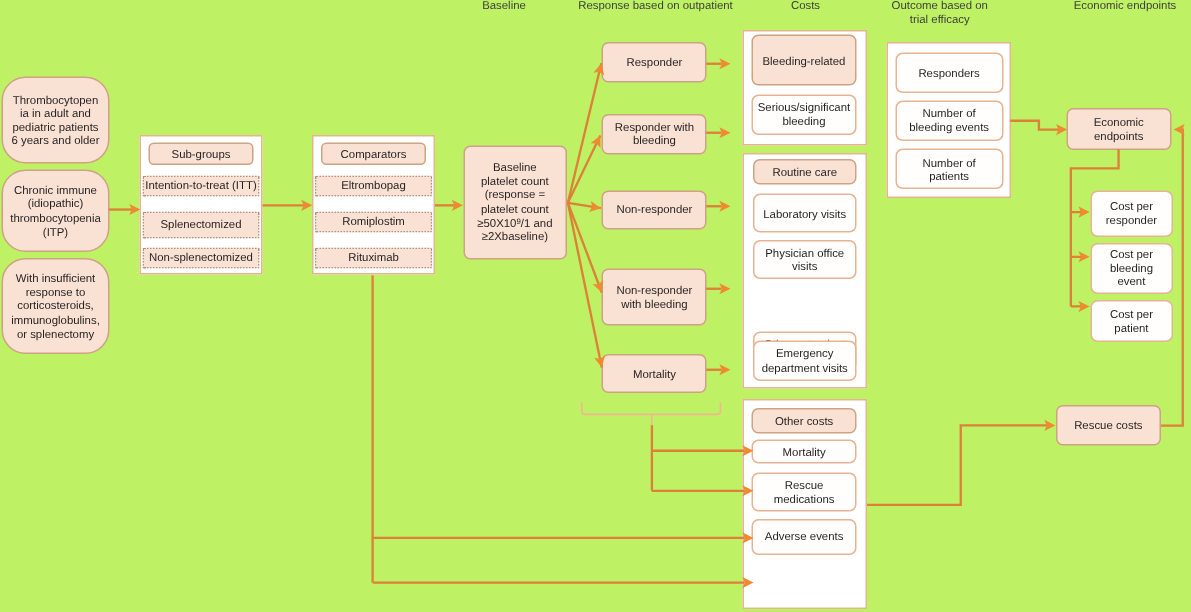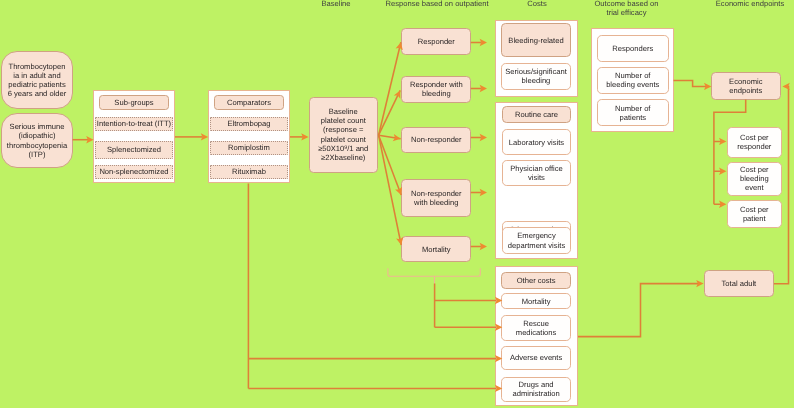--- a/index.html
+++ b/index.html
@@ -39,24 +39,29 @@
   <div class="hdr" style="left:377px;top:-1.5px;width:120px;">Response based on outpatient</div>
   <div class="hdr" style="left:497px;top:-1.5px;width:80px;">Costs</div>
   <div class="hdr" style="left:576px;top:-1.5px;width:101px;">Outcome based on
 trial efficacy</div>
   <div class="hdr" style="left:700px;top:-1.5px;width:100px;">Economic endpoints</div>
 
   <div class="box fill bigr" style="left:1px;top:51px;width:72px;height:58px;">Thrombocytopen
 ia in adult and
 pediatric patients
 6 years and older</div>
-  <div class="box fill bigr" style="left:1px;top:113px;width:72px;height:55px;">Serious immune
+  <div class="box fill bigr" style="left:1px;top:113px;width:72px;height:55px;">Chronic immune
 (idiopathic)
 thrombocytopenia
 (ITP)</div>
+  <div class="box fill bigr" style="left:1px;top:172px;width:72px;height:64px;">With insufficient
+response to
+corticosteroids,
+immunoglobulins,
+or splenectomy</div>
 
   <div class="grp" style="left:93px;top:90px;width:82px;height:93px;"></div>
   <div class="box fill pill" style="left:99px;top:95px;width:70px;height:15px;">Sub-groups</div>
   <div class="box dash" style="left:95px;top:117px;width:78px;height:14px;">Intention-to-treat (ITT)</div>
   <div class="box dash" style="left:95px;top:141px;width:78px;height:18px;">Splenectomized</div>
   <div class="box dash" style="left:95px;top:165px;width:78px;height:14px;">Non-splenectomized</div>
 
   <div class="grp" style="left:208px;top:90px;width:82px;height:93px;"></div>
   <div class="box fill pill" style="left:214px;top:95px;width:70px;height:15px;">Comparators</div>
   <div class="box dash" style="left:210px;top:117px;width:78px;height:14px;">Eltrombopag</div>
@@ -94,40 +99,38 @@
 visits</div>
   <div class="box white" style="left:502.1px;top:227px;width:68.8px;height:27px;">Emergency
 department visits</div>
 
   <div class="grp" style="left:495.4px;top:266.3px;width:82.6px;height:139.4px;"></div>
   <div class="box fill" style="left:501.4px;top:271.6px;width:69.4px;height:17px;">Other costs</div>
   <div class="box white" style="left:501.4px;top:293.2px;width:69.4px;height:15.8px;">Mortality</div>
   <div class="box white" style="left:501.4px;top:314.7px;width:69.4px;height:26.3px;">Rescue
 medications</div>
   <div class="box white" style="left:501.4px;top:345.6px;width:69.4px;height:24.8px;">Adverse events</div>
-  <div class="box white" style="left:501.4px;top:376.5px;width:69.4px;height:25px;">Drugs and
-administration</div>
 
   <div class="grp" style="left:591.4px;top:28.4px;width:82.8px;height:103.9px;"></div>
   <div class="box white" style="left:597px;top:34.9px;width:71.5px;height:26.8px;">Responders</div>
   <div class="box white" style="left:597px;top:66.8px;width:71.5px;height:26.8px;">Number of
 bleeding events</div>
   <div class="box white" style="left:597px;top:99px;width:71.5px;height:27.1px;">Number of
 patients</div>
 
   <div class="box fill" style="left:710.6px;top:72.1px;width:70.4px;height:27.5px;">Economic
 endpoints</div>
   <div class="box white" style="left:726.8px;top:127px;width:55px;height:30.5px;">Cost per
 responder</div>
   <div class="box white" style="left:726.8px;top:161.7px;width:55px;height:34.3px;">Cost per
 bleeding
 event</div>
   <div class="box white" style="left:726.8px;top:200.3px;width:55px;height:27.6px;">Cost per
 patient</div>
-  <div class="box fill" style="left:704px;top:269.8px;width:69.8px;height:27.4px;">Total adult</div>
+  <div class="box fill" style="left:704px;top:269.8px;width:69.8px;height:27.4px;">Rescue costs</div>
 
   <svg class="wires" viewBox="0 0 794 408" width="794" height="408">
 
     <g>
       <path class="w" d="M72.5 139.7 H 88"></path>
       <path class="ah" d="M93.6 139.7 L86.2 143.4 L87.8 139.7 L86.2 136.0 Z"></path>
     </g>
 
     <g>
       <path class="w" d="M175 136.9 H 202.5"></path>

